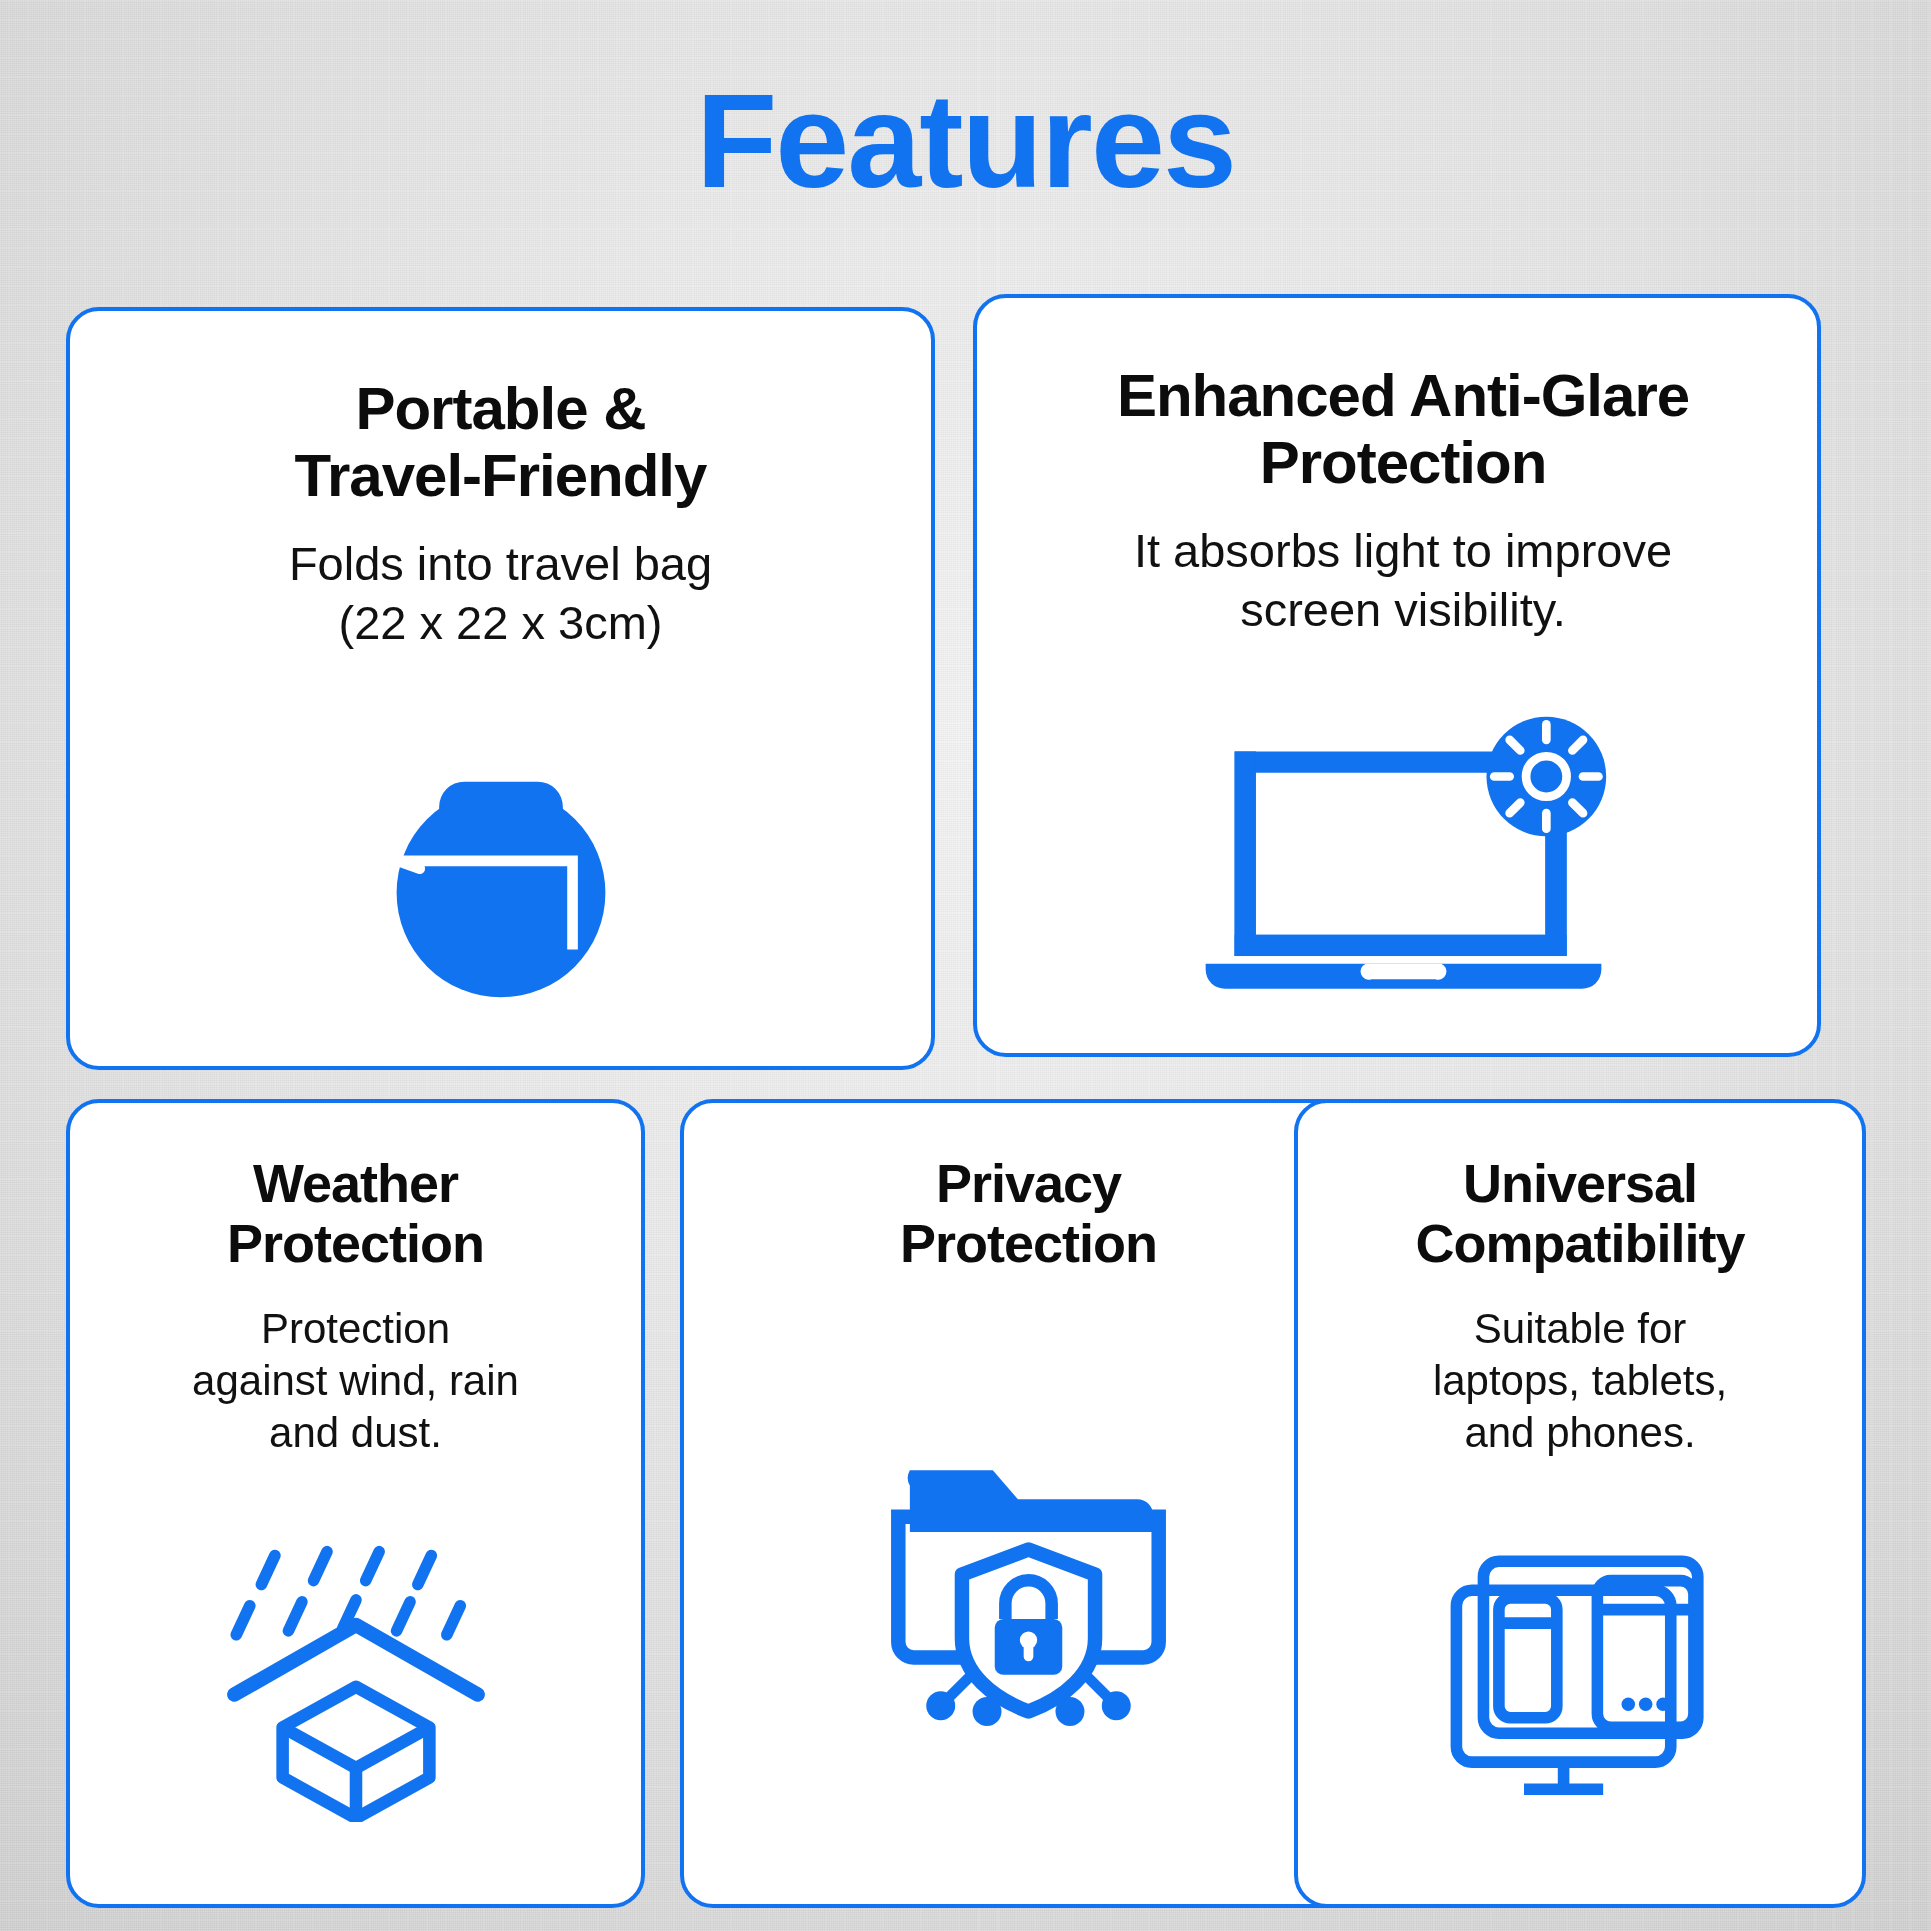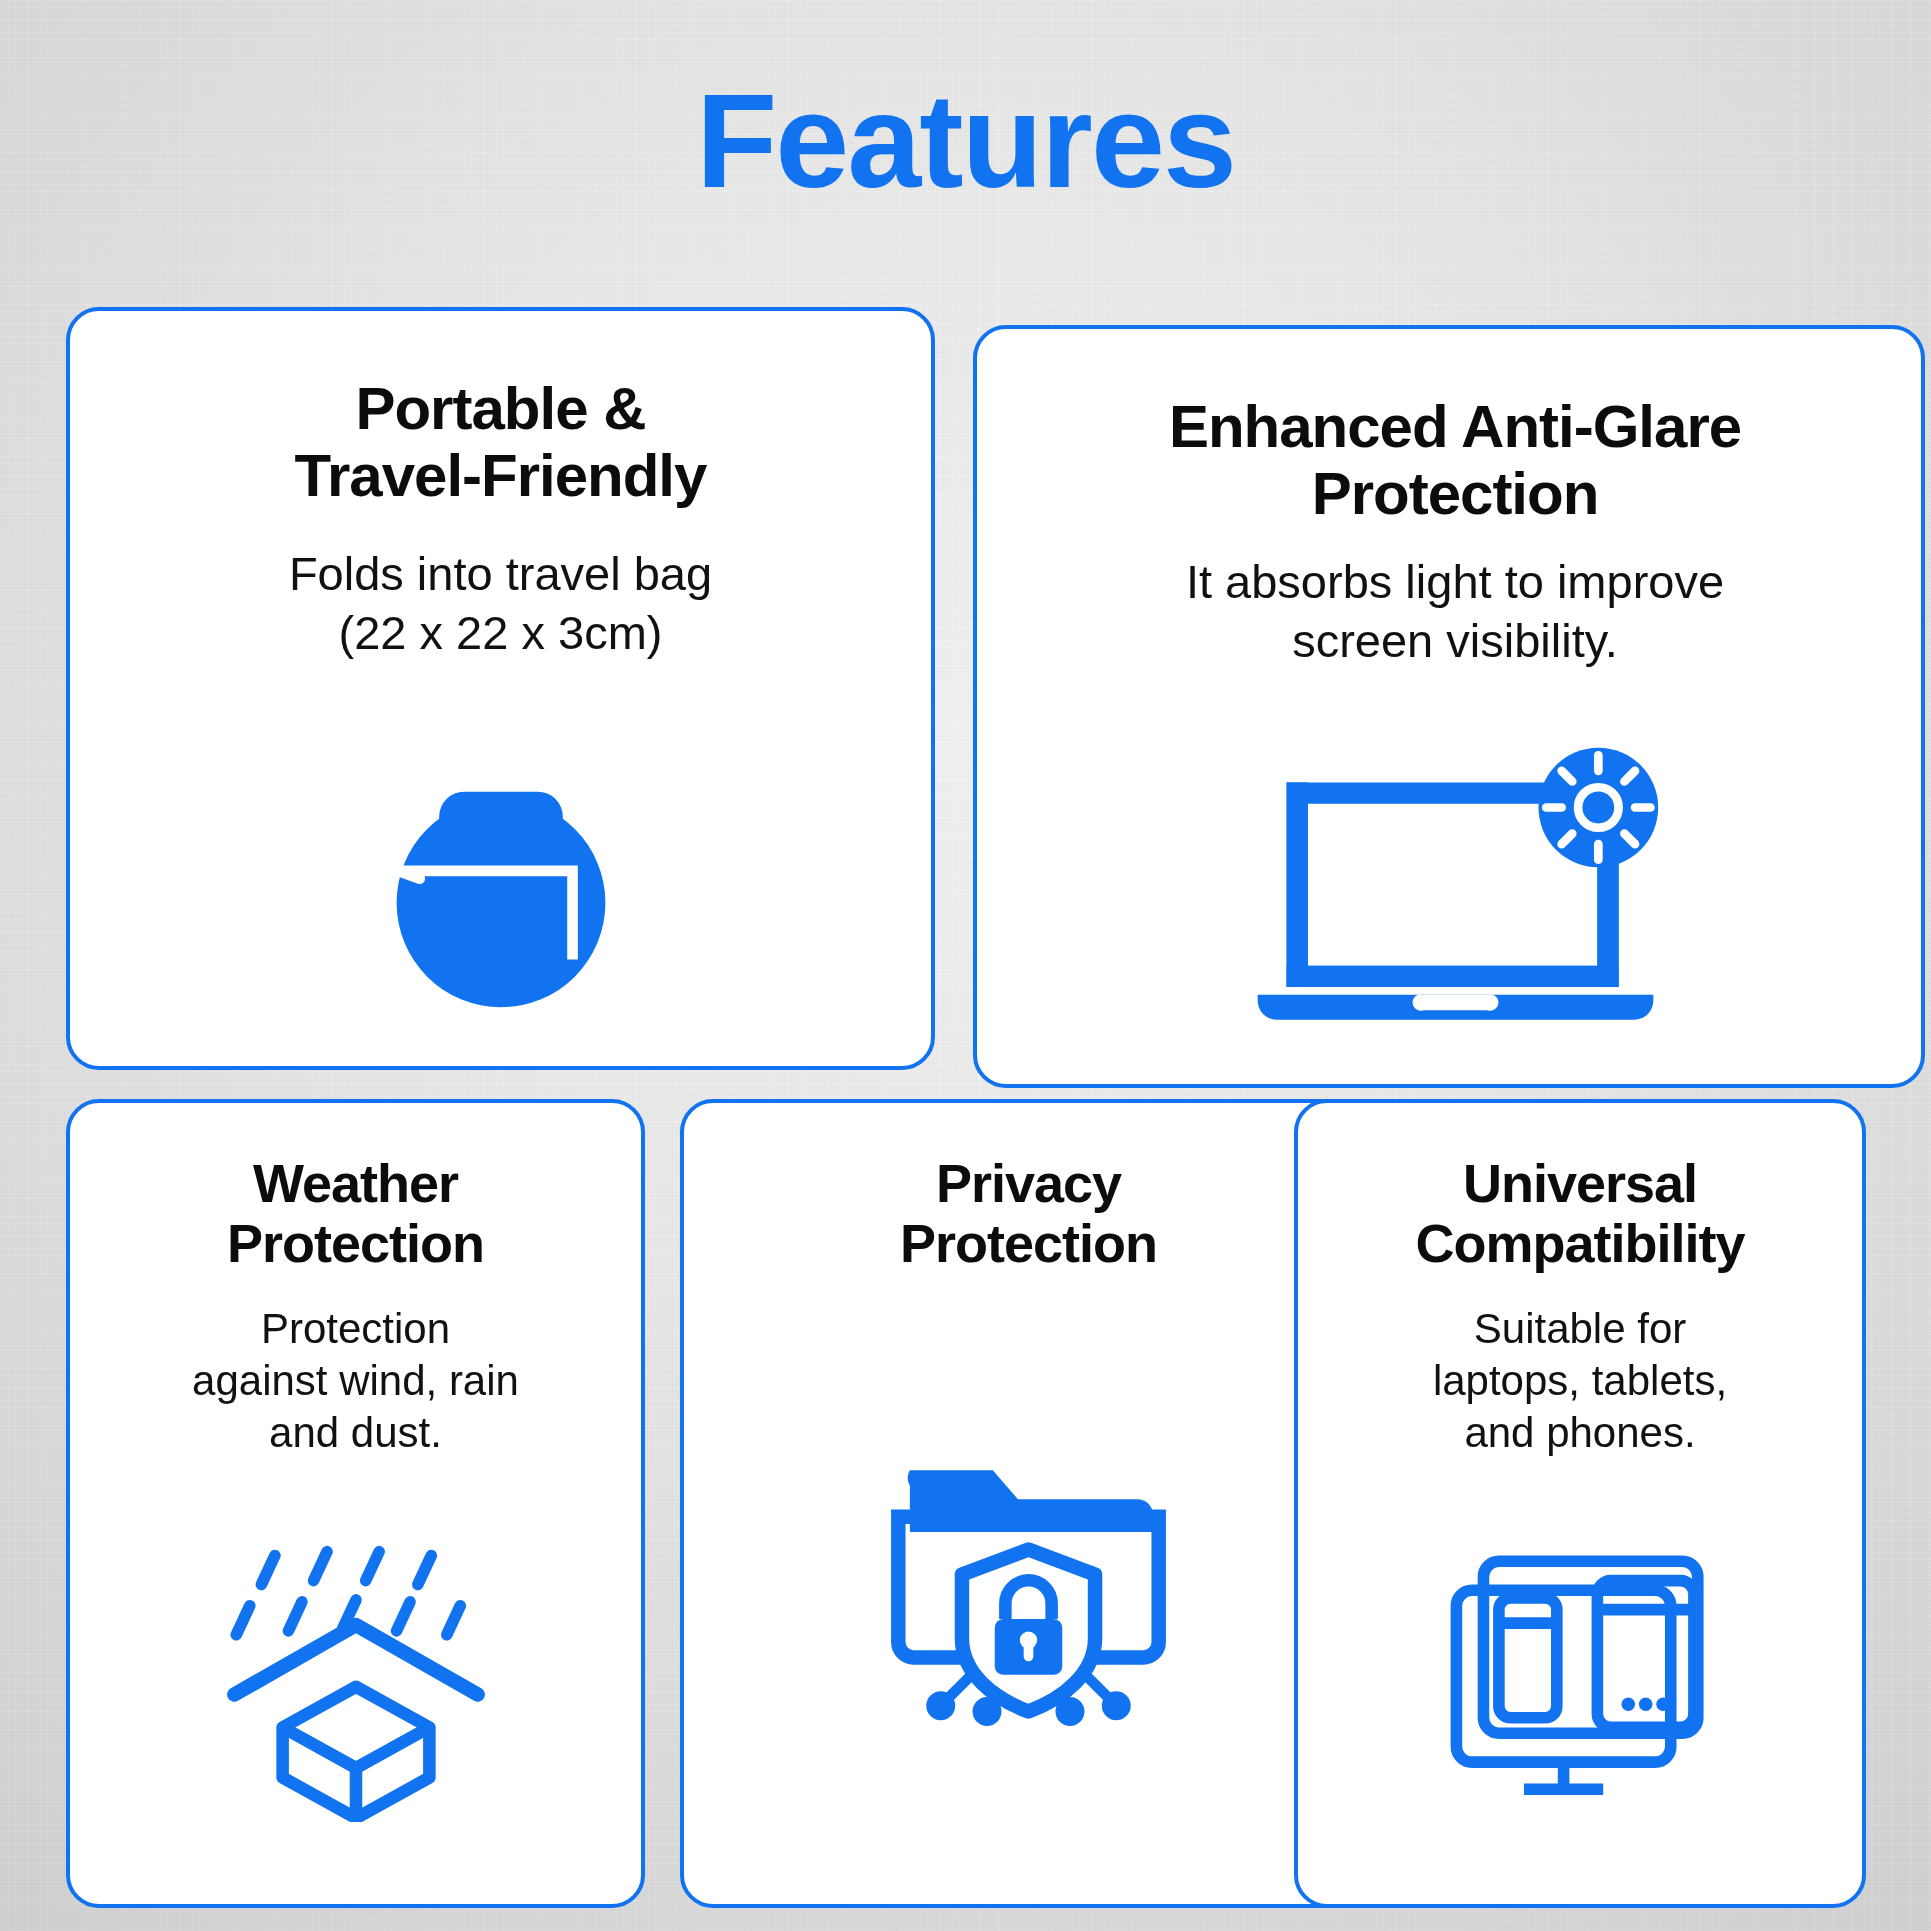--- a/index.html
+++ b/index.html
@@ -39,22 +39,22 @@
     position:absolute;
     background:#ffffff;
     border:4.8px solid #1273F0;
     border-radius:33px;
     box-sizing:border-box;
     display:flex;
     flex-direction:column;
     align-items:center;
   }
   
-  #card-portable{ left:66px;  top:307px;  width:869px;  height:763px;gap:10px; }
-  #card-antiglare{left:973px;top:325px;  width:952px;  height:763px;padding-left:12px; }
+  #card-portable{ left:66px;  top:307px;  width:869px;  height:763px; }
+  #card-antiglare{left:973px;top:294px;  width:848px;  height:763px;padding-left:12px; }
   
   #card-weather{   left:66px;  top:1099px; width:579px;  height:809px; }
   #card-privacy{   left:680px; top:1099px; width:697px;  height:809px; }
   #card-universal{ left:1294px;top:1099px; width:572px;  height:809px; }
 
   .card-title{
     color:#0c0c0c;
     font-weight:bold;
     text-align:center;
     line-height:1.12;

